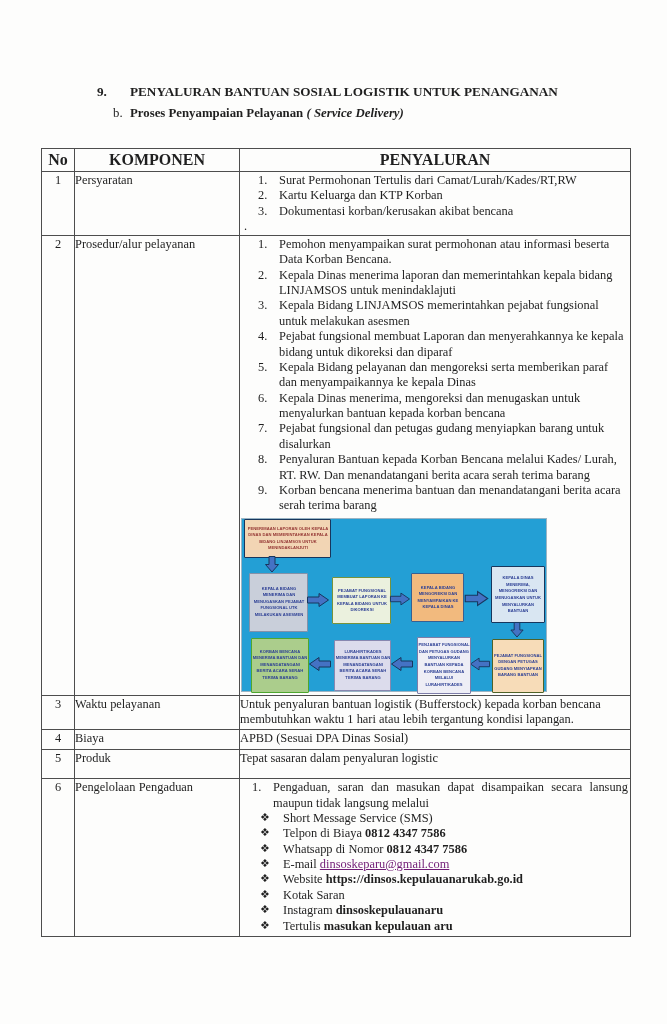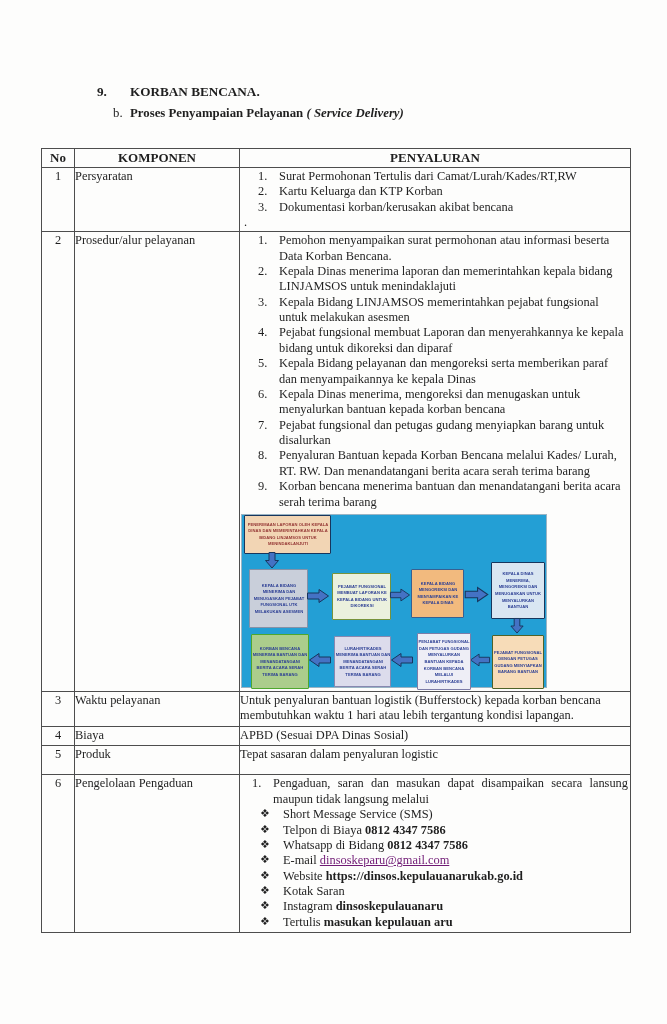--- a/index.html
+++ b/index.html
@@ -13,21 +13,21 @@
   .h-lines{flex:1;}
   .sub-row{display:flex;margin-top:6px;padding-left:16px;font-size:12.8px;}
   .sub-letter{width:17px;flex:none;}
   .sub-title{font-weight:bold;}
   .sub-title .it{font-style:italic;}
 
   
   table.spec{position:absolute;top:148px;left:41px;width:589px;border-collapse:collapse;table-layout:fixed;}
   table.spec col.c-no{width:33px;} table.spec col.c-komp{width:165px;} table.spec col.c-ket{width:391px;}
   table.spec th,table.spec td{border:1.5px solid #4d4d4d;vertical-align:top;padding:1px 0 2px 0;}
-  table.spec th{font-size:13px;text-align:center;height:15px;padding:1px 0;}
+  table.spec th{font-size:16px;text-align:center;height:15px;padding:1px 0;}
   td.no{text-align:center;padding-top:2px;}
   td.komp{padding-left:4px;padding-right:3px;}
   td.ket{padding-right:3px;}
   .pad-b{padding-bottom:12px !important;}
   .plain-text{padding-left:5px;padding-right:6px;}
 
   ol.klist{list-style:none;margin:0;padding:0 0 0 18px;}
   ol.klist li{display:flex;}
   ol.klist .num{width:21px;flex:none;}
   ol.klist .txt{flex:1;padding-right:2px;}
@@ -70,21 +70,21 @@
 </style>
 </head>
 <body>
 
 <div class="page">
 
   <div class="heading">
     <div class="h-row">
       <span class="h-num">9.</span>
       <span class="h-lines">
-        <div>KORBAN BENCANA.</div>
+        <div>PENYALURAN BANTUAN SOSIAL LOGISTIK UNTUK PENANGANAN</div>
       </span>
     </div>
     <div class="sub-row">
       <span class="sub-letter">b.</span>
       <span class="sub-title"><span>Proses Penyampaian Pelayanan </span><span class="it">( Service Delivery)</span></span>
     </div>
   </div>
 
   <table class="spec">
     <colgroup>
@@ -283,21 +283,21 @@
                 <span class="chan-text"><span>Short Message Service (SMS)</span></span>
               </li>
 
             <li>
                 <span class="bul">❖</span>
                 <span class="chan-text"><span>Telpon di Biaya </span><b>0812 4347 7586</b></span>
               </li>
 
             <li>
                 <span class="bul">❖</span>
-                <span class="chan-text"><span>Whatsapp di Bidang </span><b>0812 4347 7586</b></span>
+                <span class="chan-text"><span>Whatsapp di Nomor </span><b>0812 4347 7586</b></span>
               </li>
 
             <li>
                 <span class="bul">❖</span>
                 <span class="chan-text"><span>E-mail </span><a class="mail-link">dinsoskeparu@gmail.com</a></span>
               </li>
 
             <li>
                 <span class="bul">❖</span>
                 <span class="chan-text"><span>Website </span><b>https://dinsos.kepulauanarukab.go.id</b></span>

